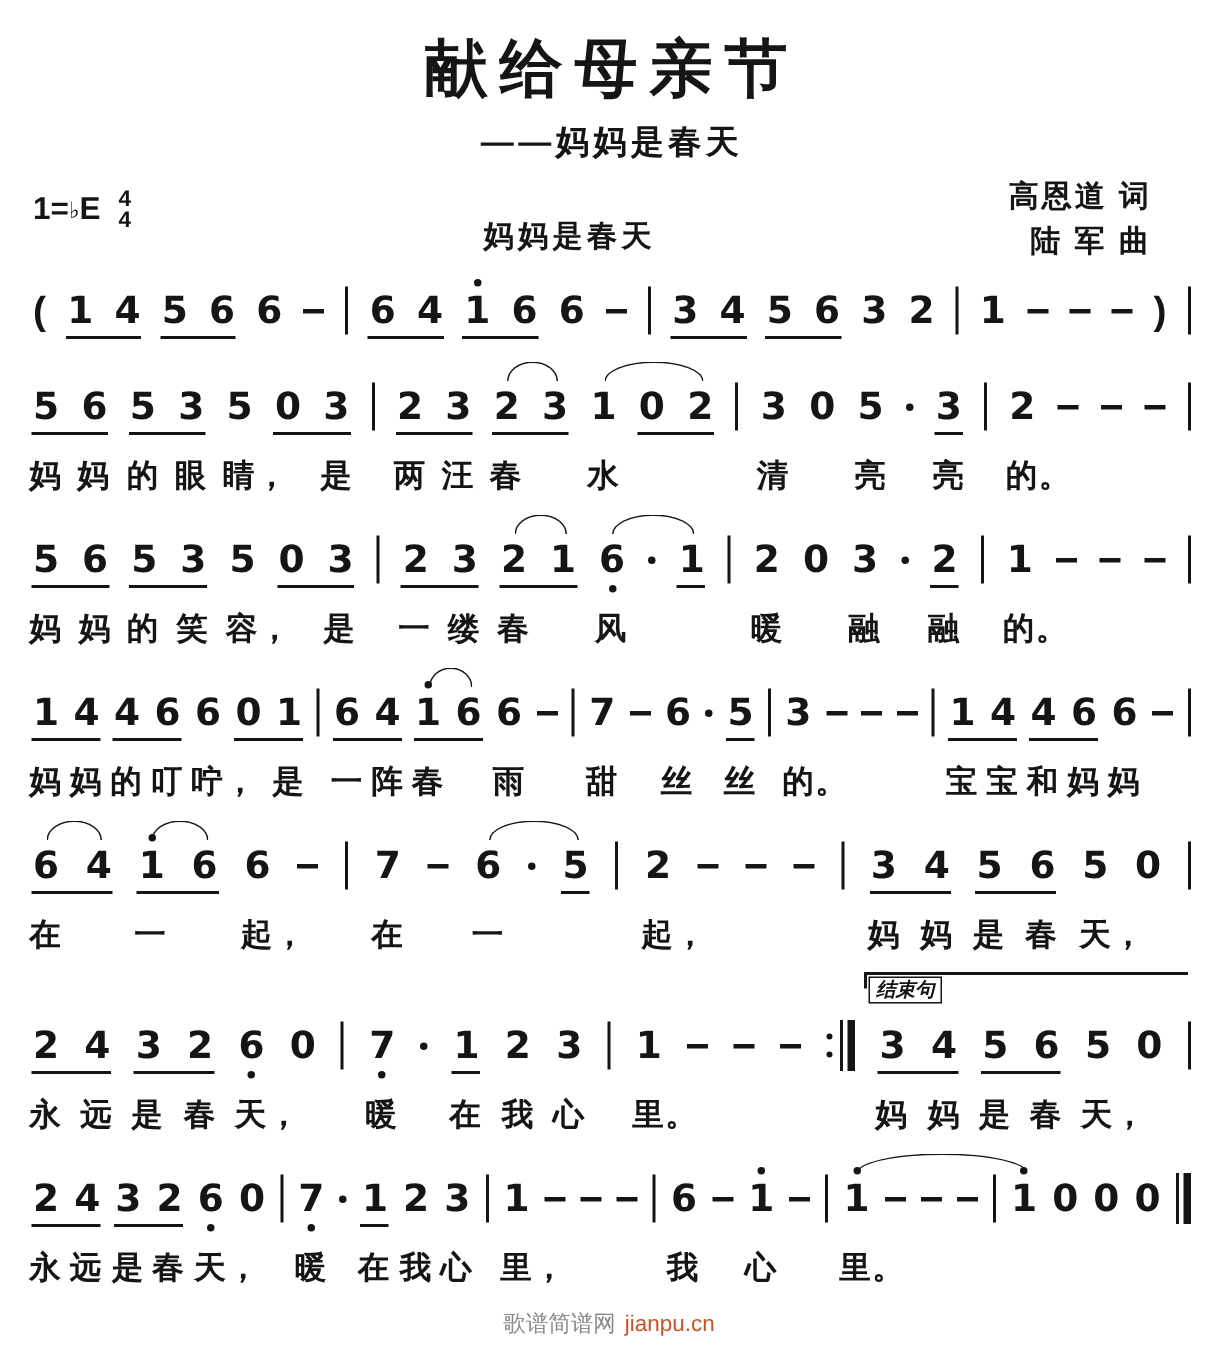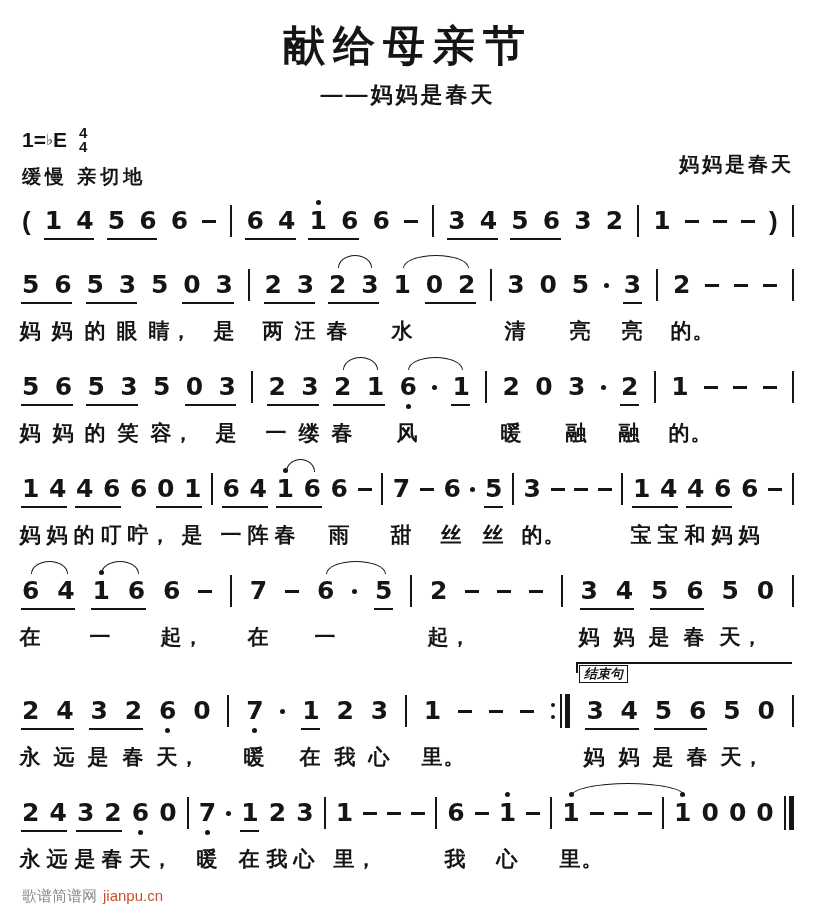--- a/index.html
+++ b/index.html
@@ -53,44 +53,47 @@
   .ending { position:absolute; top:4px; height:9px; border-top:2px solid #151515;
             border-left:2px solid #151515; }
   .ending-text { position:absolute; left:1px; top:1px; font-size:13px; font-weight:700;
                  line-height:16px; padding:0 4px; border:1px solid #151515; background:#fff;
                  white-space:nowrap; }
 
   .lyrics { position:relative; height:37px; margin-bottom:3px; }
   .syl { position:absolute; top:5px; font-size:21px; font-weight:700; white-space:nowrap;
          letter-spacing:1px; }
 
-  .watermark { text-align:left; margin:10px 4px 0 0; font-size:15px; color:#8a8a8a; }
+  .watermark { text-align:center; margin:10px 4px 0 0; font-size:15px; color:#8a8a8a; }
   .wm-url { color:#c8502a; margin-left:6px; }
 </style>
 </head>
 <body>
 
 <div class="page">
   <h1 class="title">献给母亲节</h1>
   <div class="subtitle">——妈妈是春天</div>
 
   <div class="meta">
     <div class="meta-left">
       <div class="keysig">
         <span>1=</span>
           <sup class="flat">♭</sup>
           <span>E</span>
         <span class="meter">
           <span class="m-top">4</span>
           <span class="m-bot">4</span>
         </span>
       </div>
-      <div class="tempo">缓慢 亲切地</div>
     </div>
     <div class="meta-center">妈妈是春天</div>
+    <div class="meta-right">
+      <div>高恩道 词</div>
+      <div>陆 军 曲</div>
+    </div>
   </div>
 
   <div id="score">
       <div class="system no-arc">
         <div class="music-line">
           <span class="paren">(</span>
           <span class="note">1</span>
           <span class="note">4</span>
           <span class="note">5</span>
           <span class="note">6</span>

